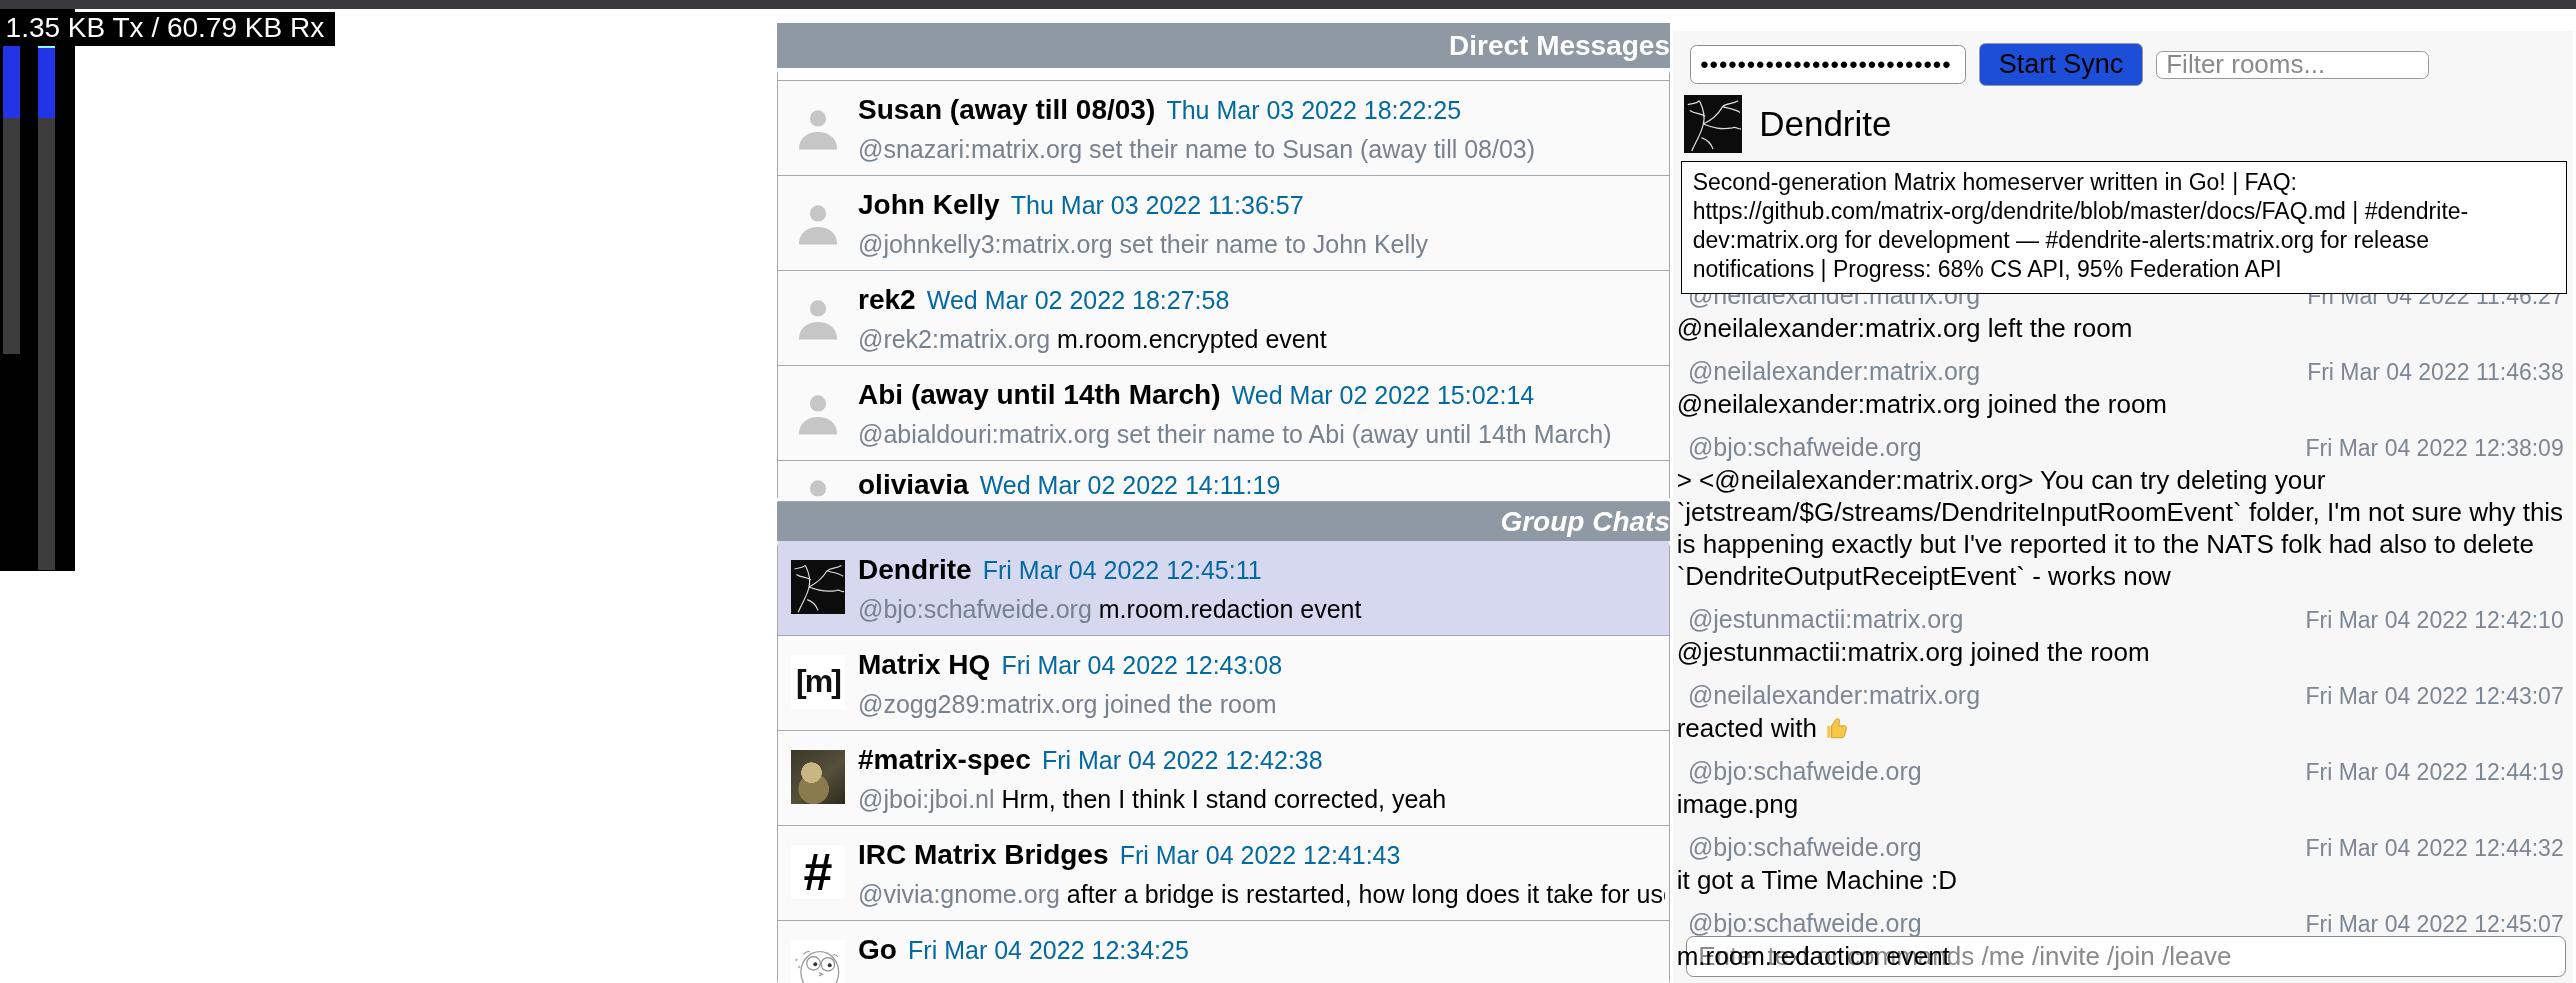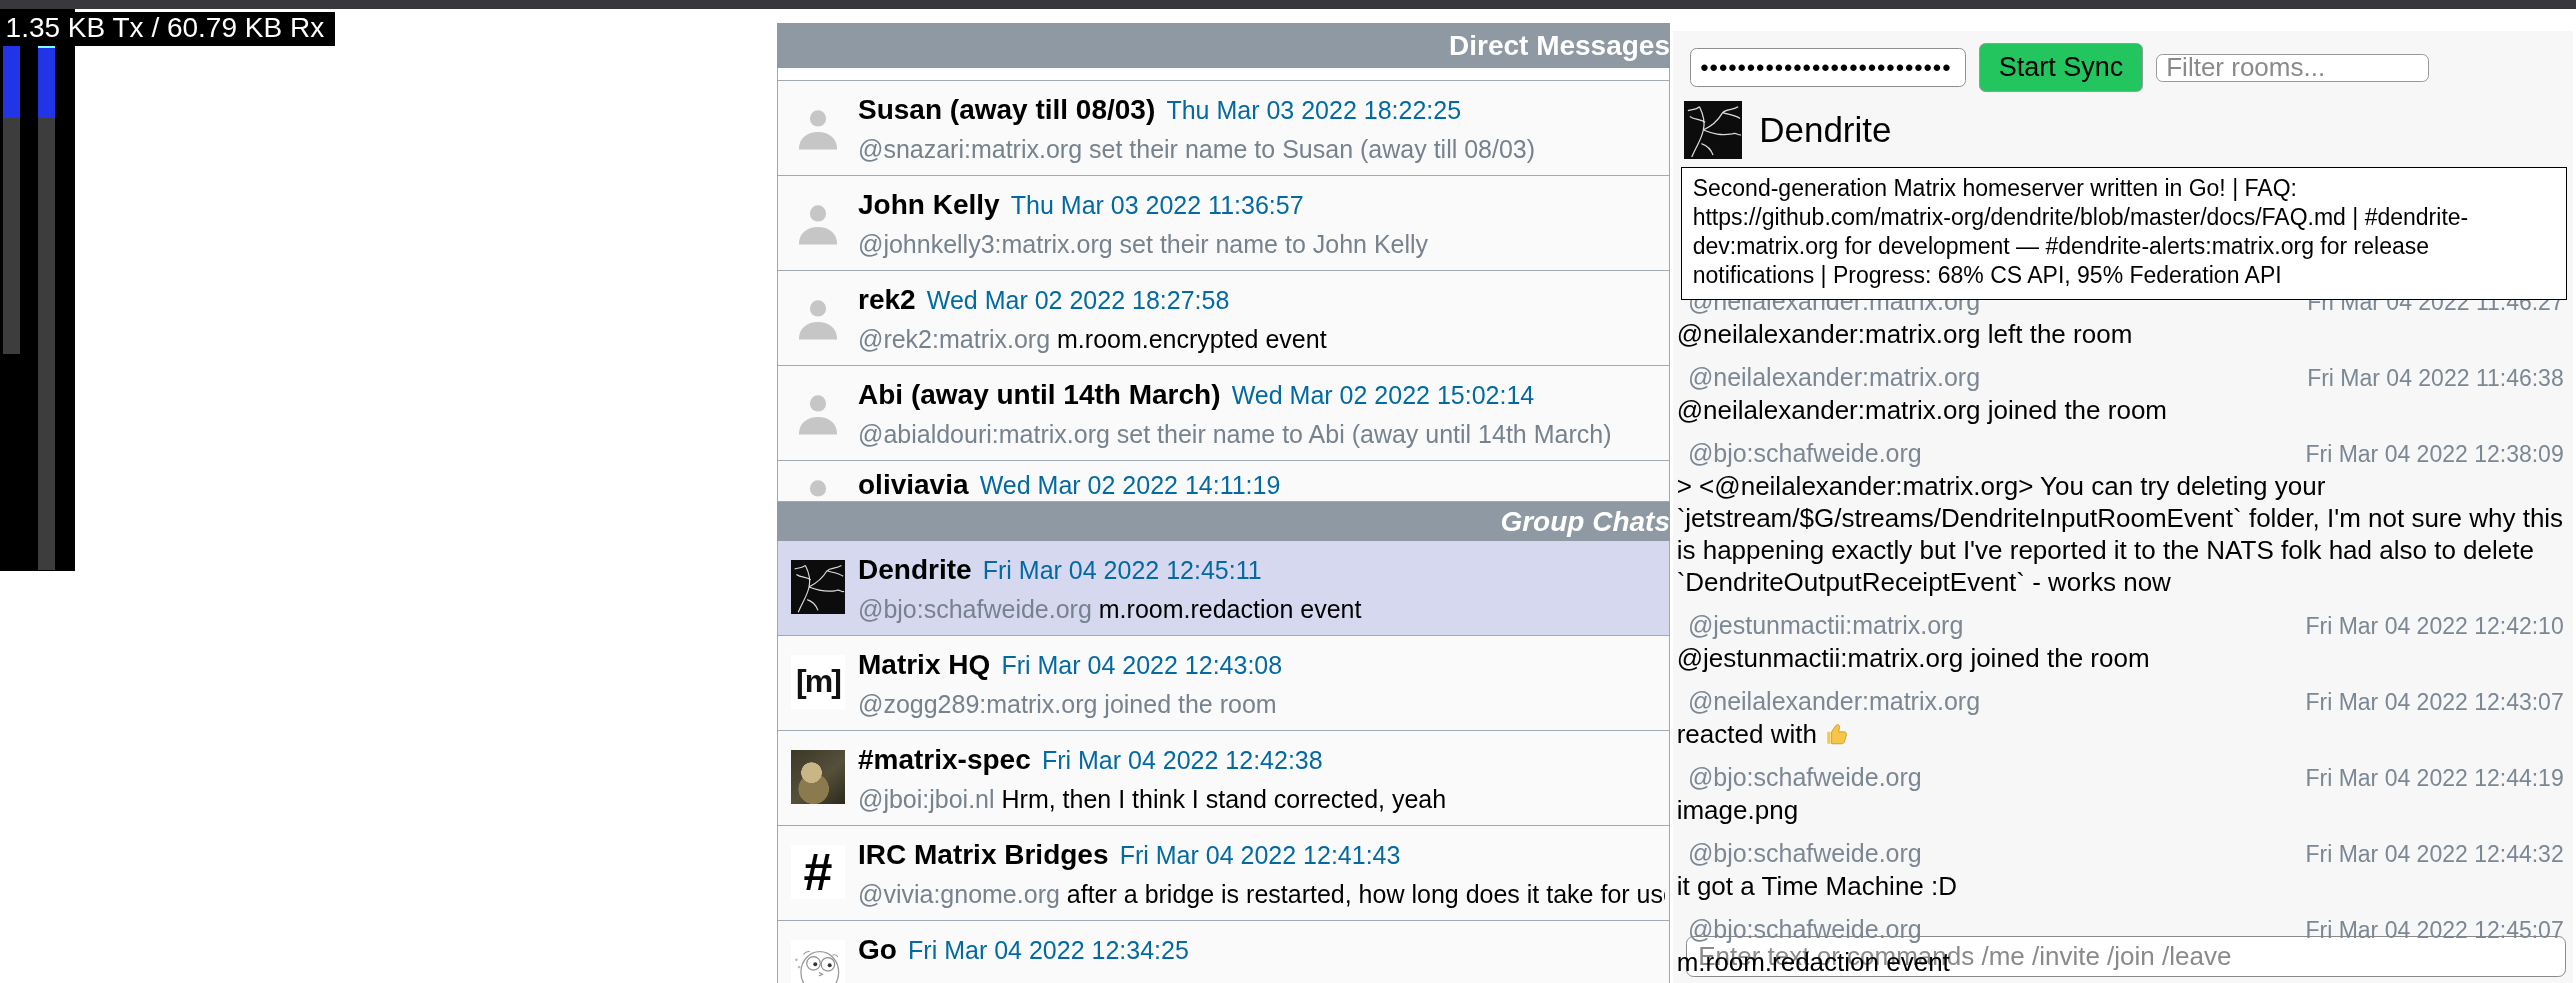--- a/index.html
+++ b/index.html
@@ -15,21 +15,21 @@
   .net-bar { position:absolute; }
   .net-label { position:absolute; left:0; top:12px; z-index:3; background:#000; color:#fff;
                font-size:28px; line-height:32px; padding:0 11.2px 1.9px 5.6px; white-space:nowrap; }
 
   
   .rooms-panel { position:absolute; left:777px; top:23px; width:893px; height:960px; overflow:hidden; }
   .section-header { background:#8e99a3; color:#fff; font-weight:bold; font-size:28px;
                     text-align:right; }
   .dm-header { height:45px; line-height:45px; }
   .group-header { height:39px; line-height:39px;font-style:italic; }
-  .room-list { border-left:1.9px solid #9fa9b1; border-right:1.9px solid #9fa9b1; }
+  .room-list { border-left:1.9px solid #9fa9b1; border-right:1.9px solid #9fa9b1;border-radius:6px; }
   .room-row { position:relative; height:95px; background:#fafafb; border-bottom:1.9px solid #9fa9b1;
               overflow:hidden; }
   .room-row.selected { background:#d6d8f0; }
   .room-row.partial-sliver { height:13px; background:#fff; }
   .room-row.partial-small { height:41px; }
   .room-row.partial-bottom { height:65px; border-bottom:none; }
   .room-avatar { position:absolute; left:13px; top:18.7px; width:54px; height:54px; overflow:hidden; }
   .room-avatar svg { display:block; width:54px; height:54px; }
   .avatar-matrix { background:#fff; color:#111; font-weight:bold; font-size:32px; text-align:center;
                    line-height:52px; letter-spacing:-1.9px; }
@@ -48,22 +48,22 @@
   .dark { color:#000; }
   .room-sender { color:#76828e; }
 
   
   .chat-panel { position:absolute; left:1673px; top:31px; width:900px; height:953px;
                 background:#f7f7f7; overflow:hidden; }
   .chat-topbar { display:flex; align-items:center; padding:12px 0 0 17px; gap:13px; }
   .pw-input { width:276px; height:39px; border:1.9px solid #8f8f8f; border-radius:6.5px; background:#fff;
               font-size:24px; letter-spacing:0.9px; padding:0 9.3px; color:#000;
               font-family:"Liberation Sans", sans-serif; }
-  .sync-btn { height:49px; padding:0 18.7px; border:1.9px solid #9a9a9a; border-radius:6.5px;
-              background:#22c55e; font-size:27px; color:#000;
+  .sync-btn { height:43px; padding:0 18.7px; border:1.9px solid #9a9a9a; border-radius:6.5px;
+              background:#1d4ed8; font-size:27px; color:#000;
               font-family:"Liberation Sans", sans-serif; }
   .filter-input { width:273px; height:28px; border:1.9px solid #9a9a9a; border-radius:6.5px; background:#fff;
                   font-size:26px; padding:0 9.3px; font-family:"Liberation Sans", sans-serif; }
   .filter-input::placeholder, .composer-input::placeholder { color:#8a8a8a; opacity:1; }
 
   .chat-room-header { display:flex; align-items:center; margin:9.3px 0 0 11.2px; gap:17px; }
   .chat-room-avatar { width:58px; height:58px; overflow:hidden; }
   .chat-room-avatar svg { display:block; width:58px; height:58px; }
   .chat-room-title { font-size:35px; color:#000; }
 

